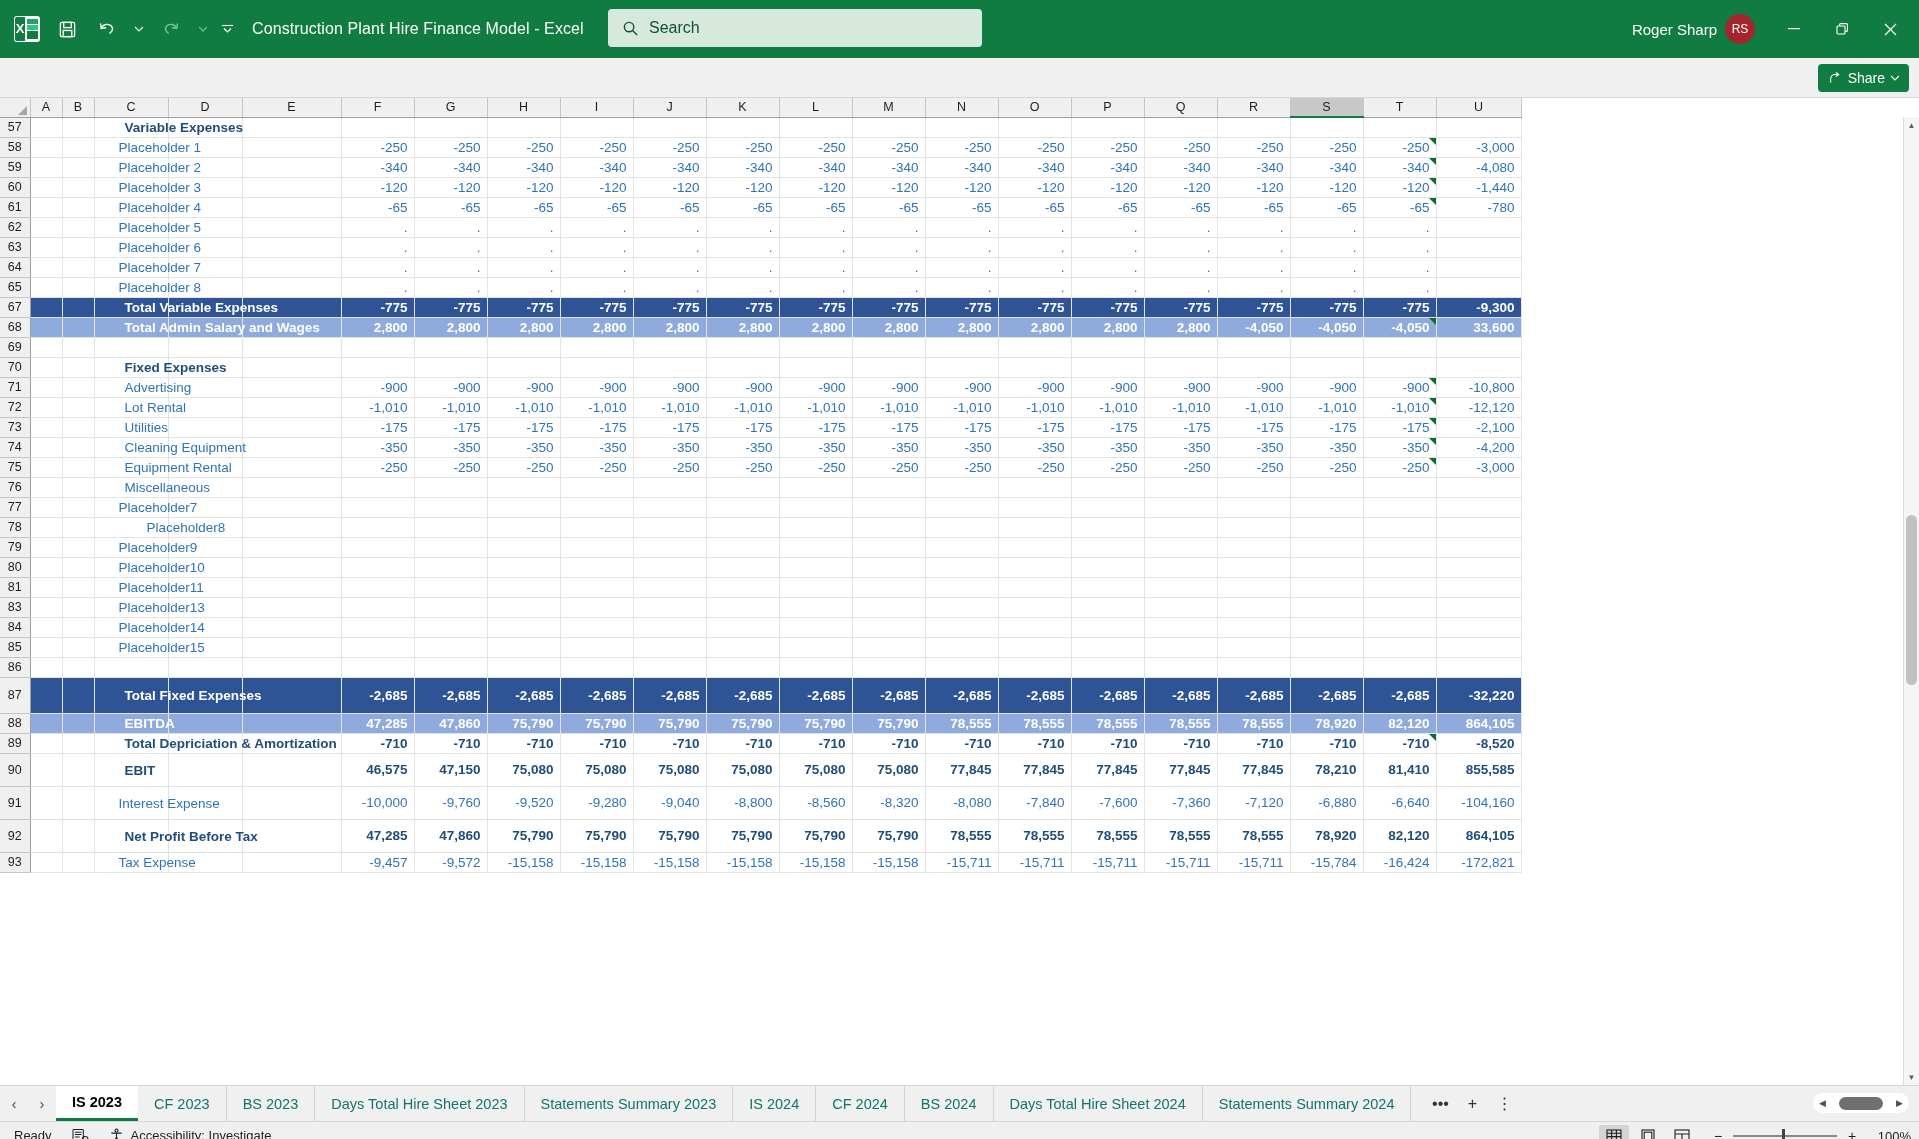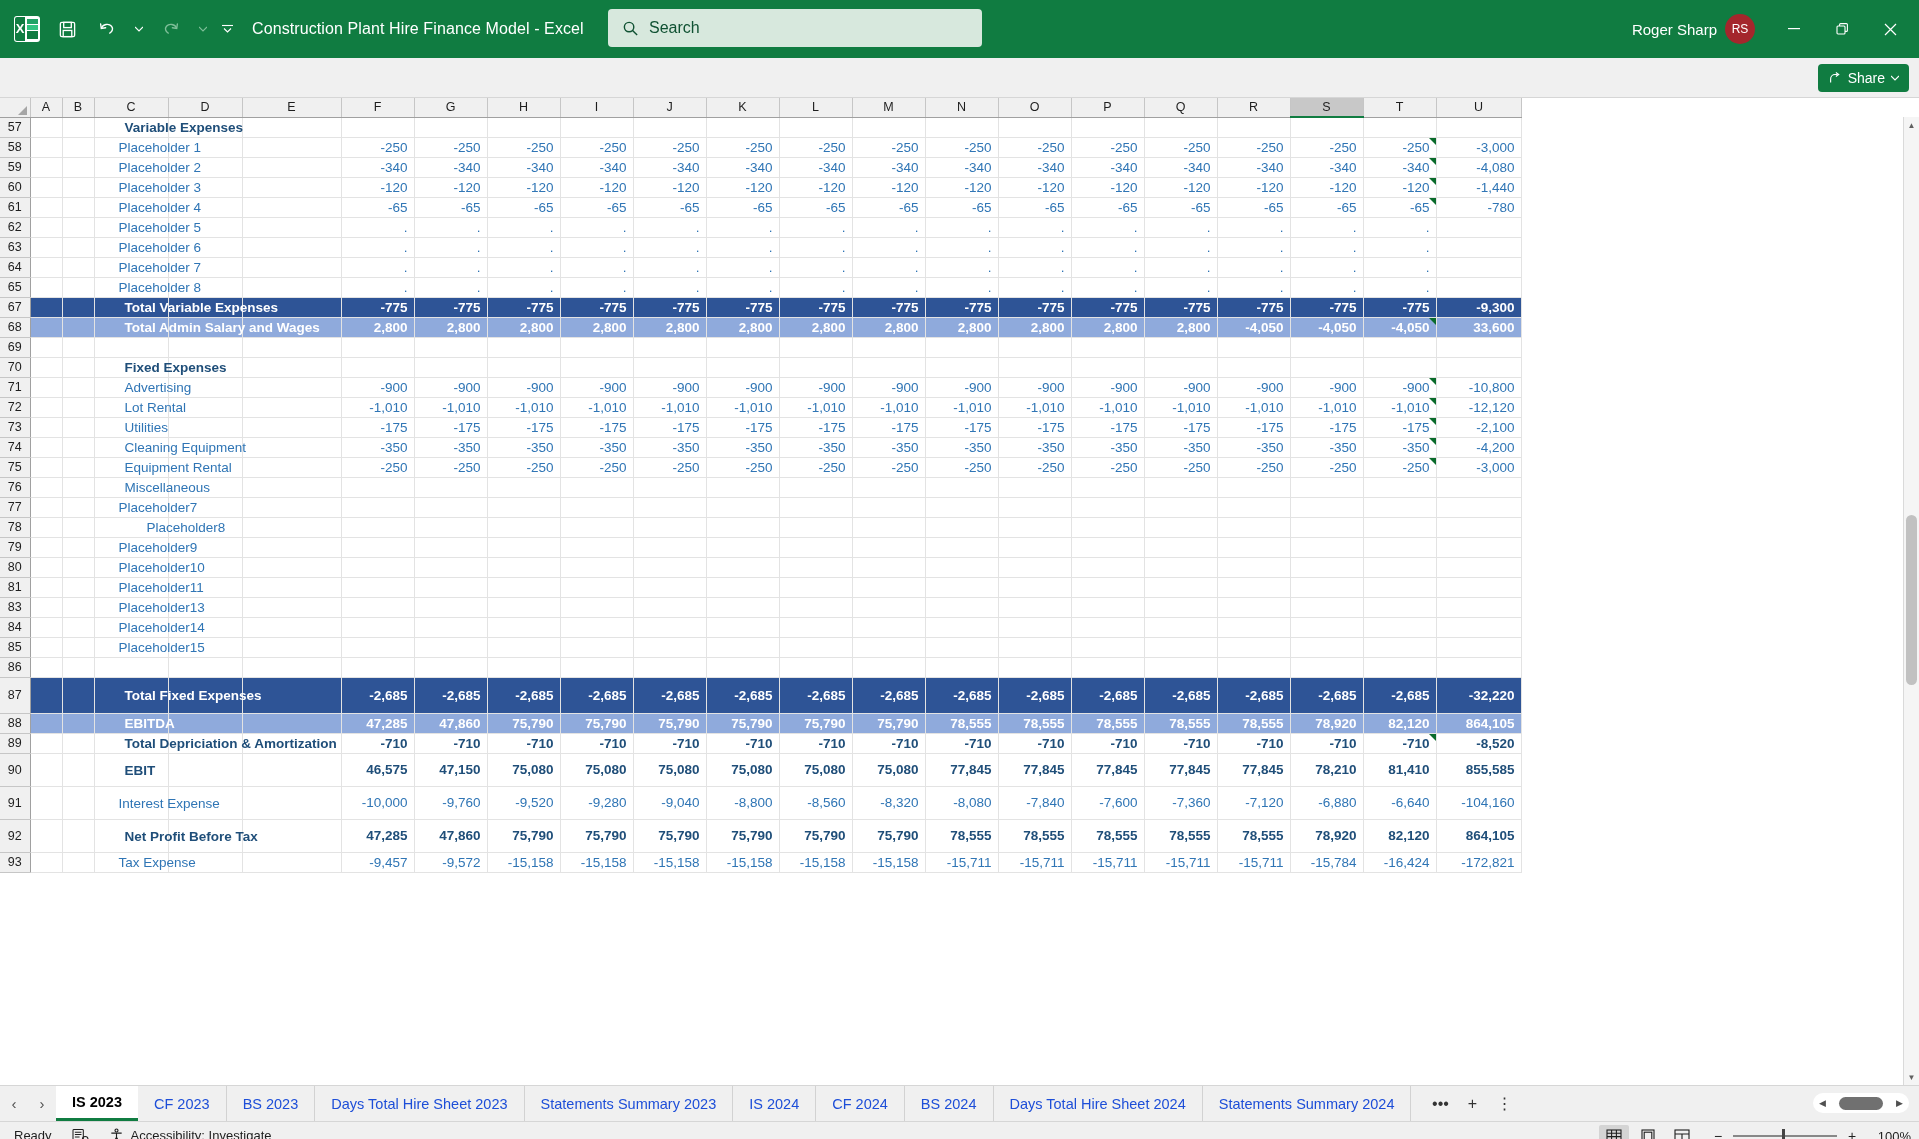--- a/index.html
+++ b/index.html
@@ -163,21 +163,21 @@
     display:flex; align-items:stretch;
     border-top:1px solid #d6d6d6;
     position: relative;
   }
   .navarrow {
     width: 28px; display:flex; align-items:center; justify-content:center;
     color:#505050; font-size:15px; cursor:pointer;
   }
   .sheettab {
     display:flex; align-items:center; padding: 0 16px;
-    font-size: 14.5px; color:#1d4ed8; cursor:pointer;
+    font-size: 14.5px; color:#0f766e; cursor:pointer;
     border-right: 1px solid #d2d2d2; white-space:nowrap;
   }
   .sheettab.active {
     background:#ffffff; color:#000; font-weight:bold;
     border-right:none; border-bottom: 3px solid #107c41;
   }
   .tabactions {
     display:flex; align-items:center; gap:2px; margin-left: 14px;
   }
   .tabactions .ta {

